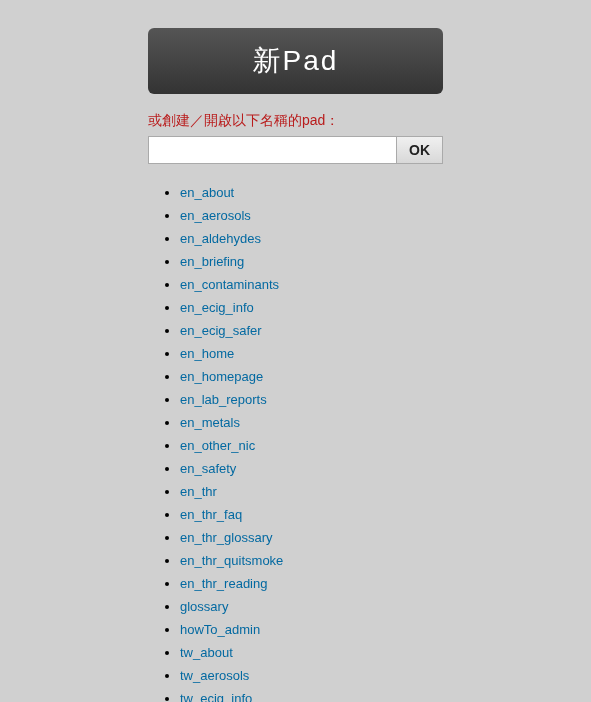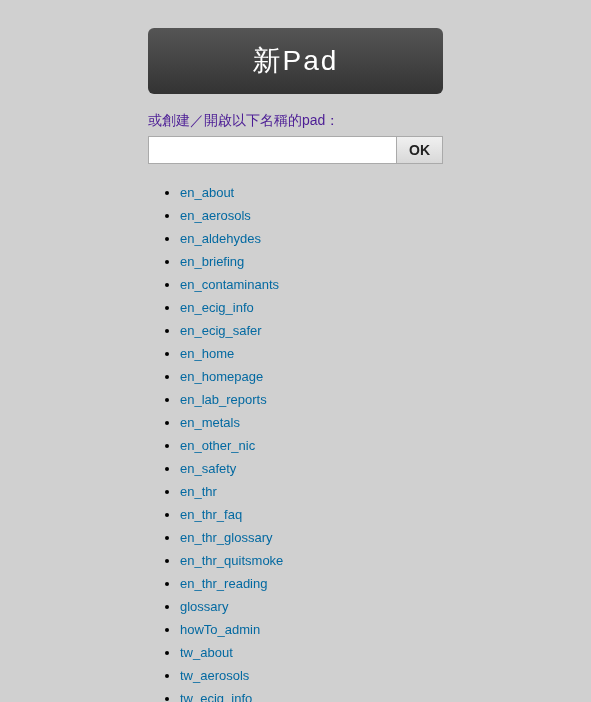--- a/index.html
+++ b/index.html
@@ -43,21 +43,21 @@
       letter-spacing: 2px;
     }
 
     .form-section {
       width: 295px;
       margin-bottom: 18px;
     }
 
     .form-label {
       font-size: 14px;
-      color: #4c1d95;
+      color: #b91c1c;
       margin-bottom: 6px;
       display: block;
     }
 
     .form-row {
       display: flex;
       flex-direction: row;
       align-items: center;
       gap: 0;
     }

